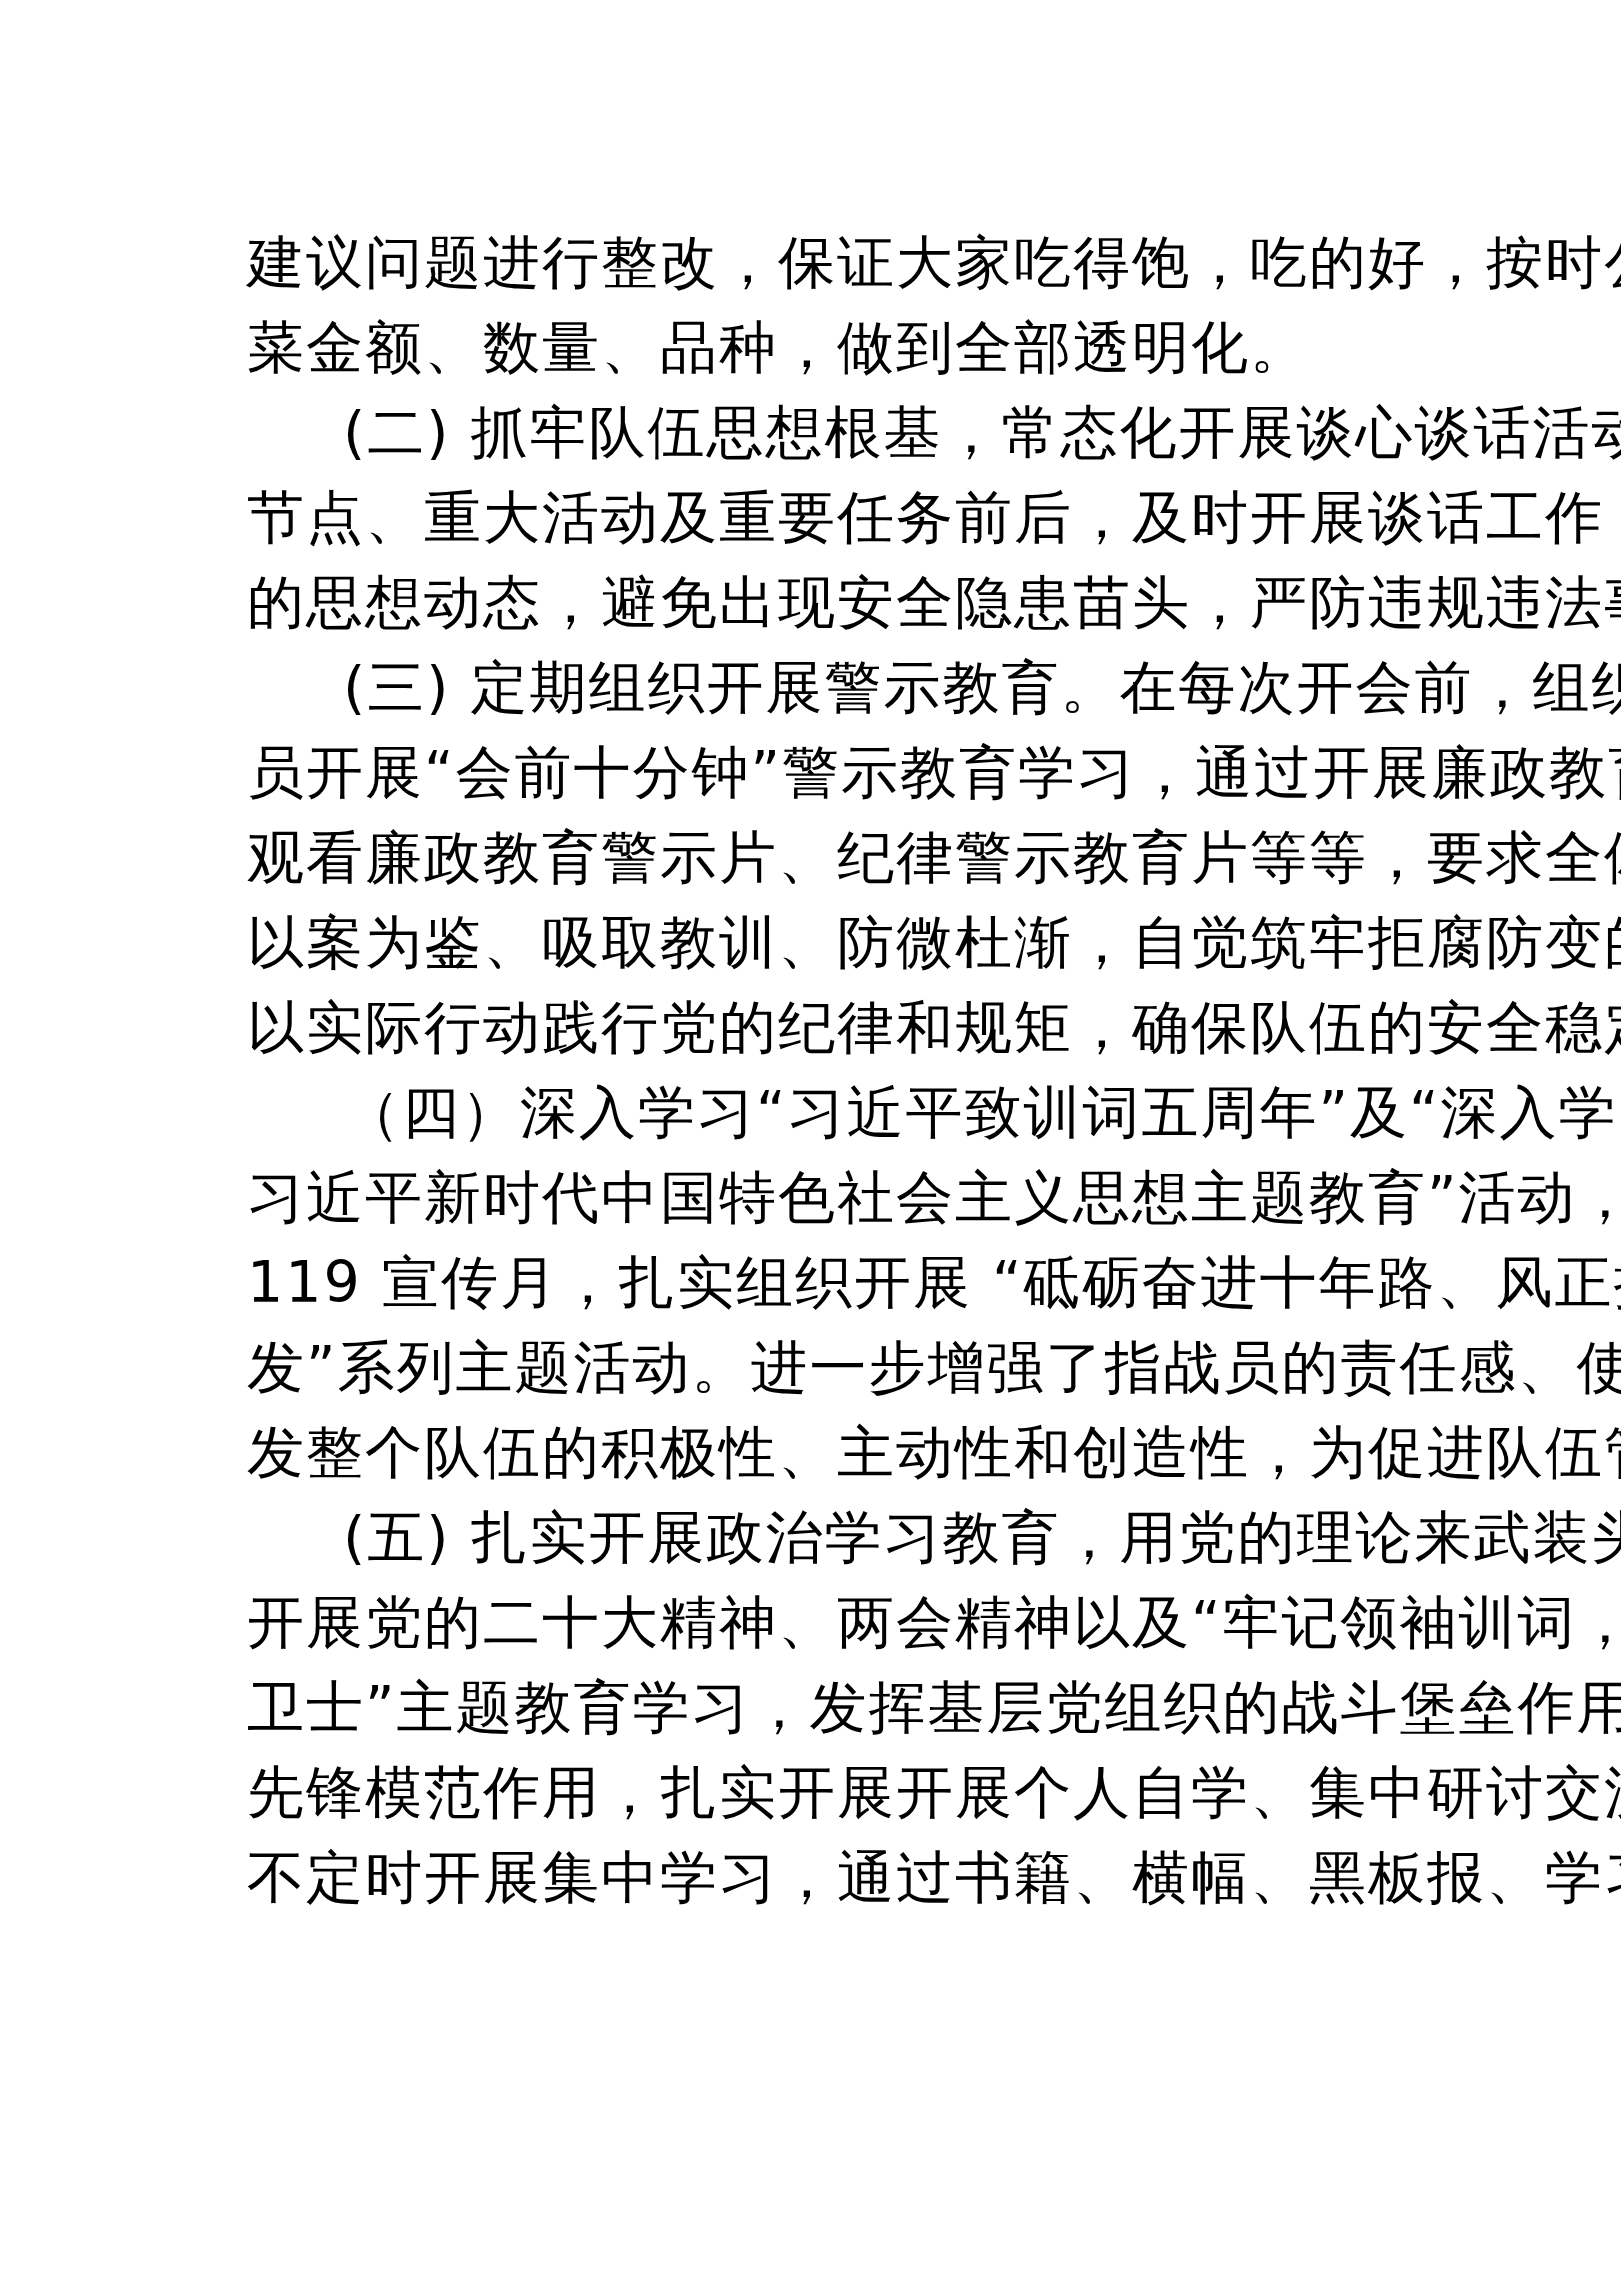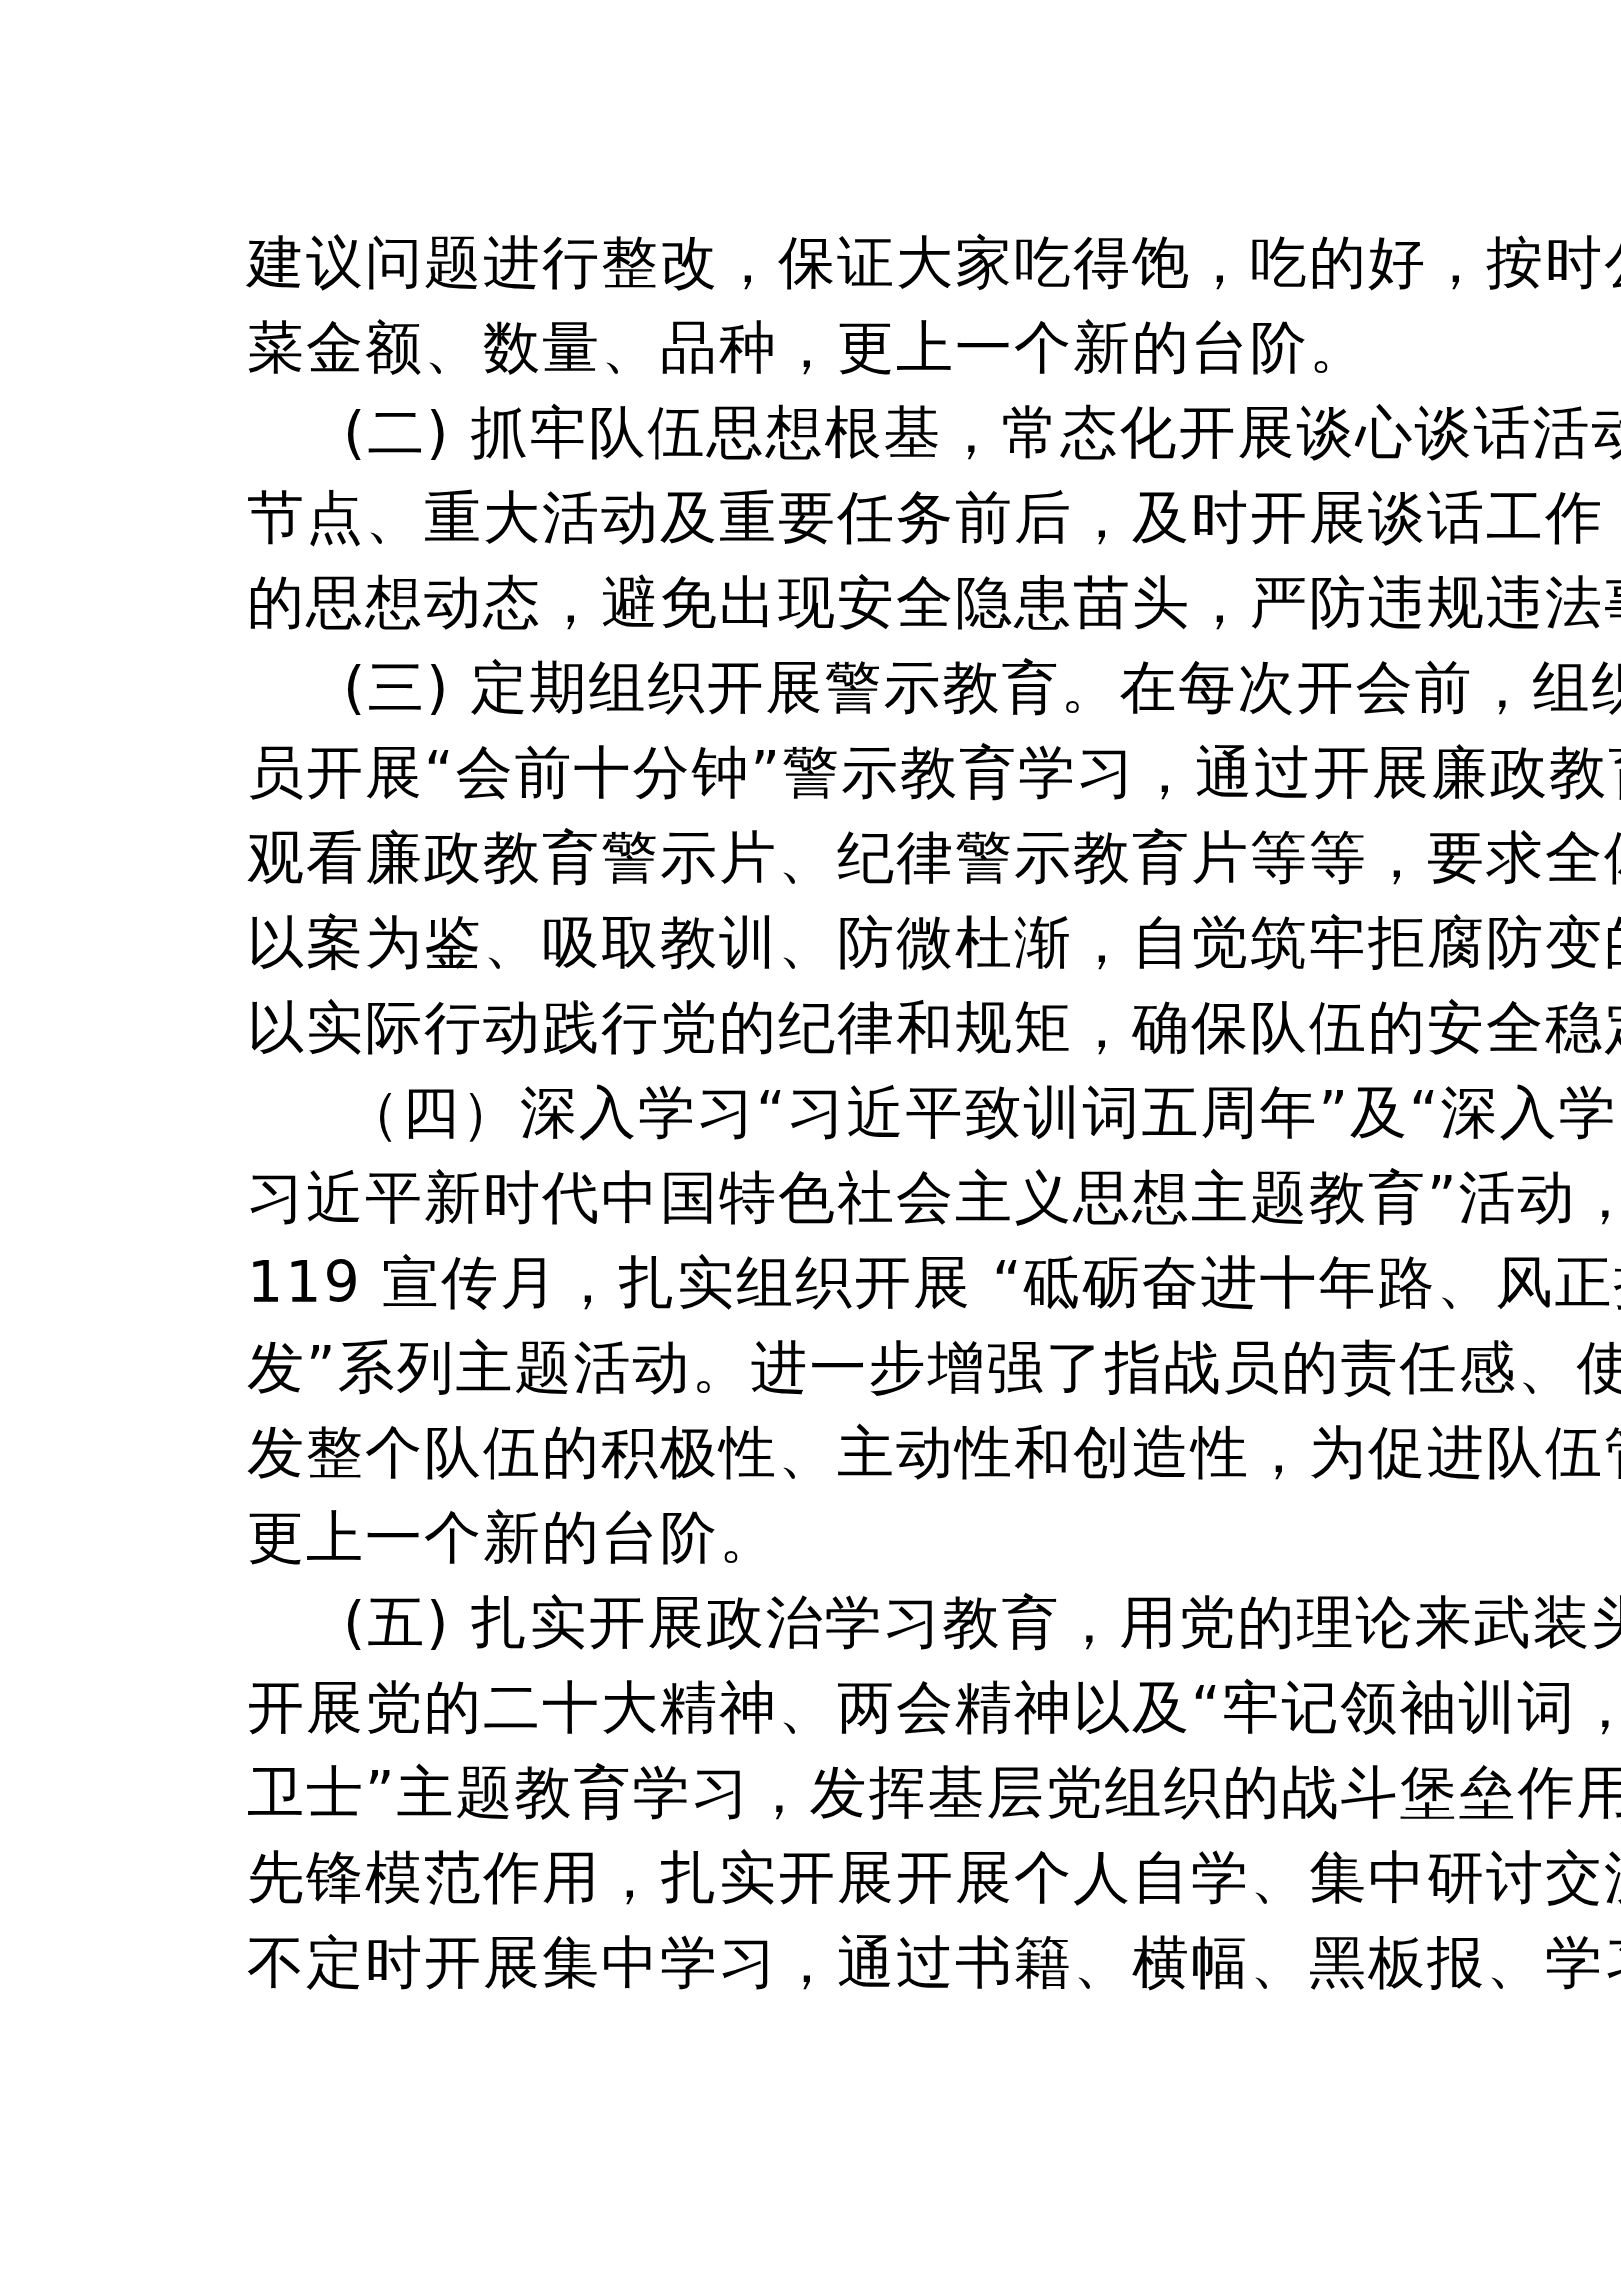--- a/index.html
+++ b/index.html
@@ -11,35 +11,34 @@
           letter-spacing: 2px; }
   .line.justify { text-align: justify; text-align-last: justify; }
   .line.indent { padding-left: 96px; }
 </style>
 </head>
 <body>
 
 <div class="page">
   <div class="body-text">
     <div class="line justify">建议问题进行整改，保证大家吃得饱，吃的好，按时公布每日购</div>
-    <div class="line">菜金额、数量、品种，更上一个新的台阶。</div>
+    <div class="line">菜金额、数量、品种，做到全部透明化。</div>
     <div class="line justify indent">(二) 抓牢队伍思想根基，常态化开展谈心谈话活动，在重要</div>
     <div class="line justify">节点、重大活动及重要任务前后，及时开展谈话工作，掌握人员</div>
     <div class="line justify">的思想动态，避免出现安全隐患苗头，严防违规违法事件发生。</div>
     <div class="line justify indent">(三) 定期组织开展警示教育。在每次开会前，组织全体指战</div>
     <div class="line justify">员开展“会前十分钟”警示教育学习，通过开展廉政教育授课、</div>
     <div class="line justify">观看廉政教育警示片、纪律警示教育片等等，要求全体指战员要</div>
     <div class="line justify">以案为鉴、吸取教训、防微杜渐，自觉筑牢拒腐防变的思想防线，</div>
     <div class="line">以实际行动践行党的纪律和规矩，确保队伍的安全稳定。</div>
     <div class="line justify indent">（四）深入学习“习近平致训词五周年”及“深入学习贯彻</div>
     <div class="line">习近平新时代中国特色社会主义思想主题教育”活动，结合</div>
     <div class="line justify">119 宣传月，扎实组织开展 “砥砺奋进十年路、风正扬帆再出</div>
     <div class="line justify">发”系列主题活动。进一步增强了指战员的责任感、使命感，激</div>
     <div class="line justify">发整个队伍的积极性、主动性和创造性，为促进队伍管理建设，</div>
-    <div class="line">更上一个新的台阶。</div>
     <div class="line justify indent">(五) 扎实开展政治学习教育，用党的理论来武装头脑，组织</div>
     <div class="line justify">开展党的二十大精神、两会精神以及“牢记领袖训词，永做忠诚</div>
     <div class="line justify">卫士”主题教育学习，发挥基层党组织的战斗堡垒作用和党员的</div>
     <div class="line justify">先锋模范作用，扎实开展开展个人自学、集中研讨交流等活动，</div>
     <div class="line justify">不定时开展集中学习，通过书籍、横幅、黑板报、学习强国等各类</div>
   </div>
 </div>
 
 
 </body></html>

